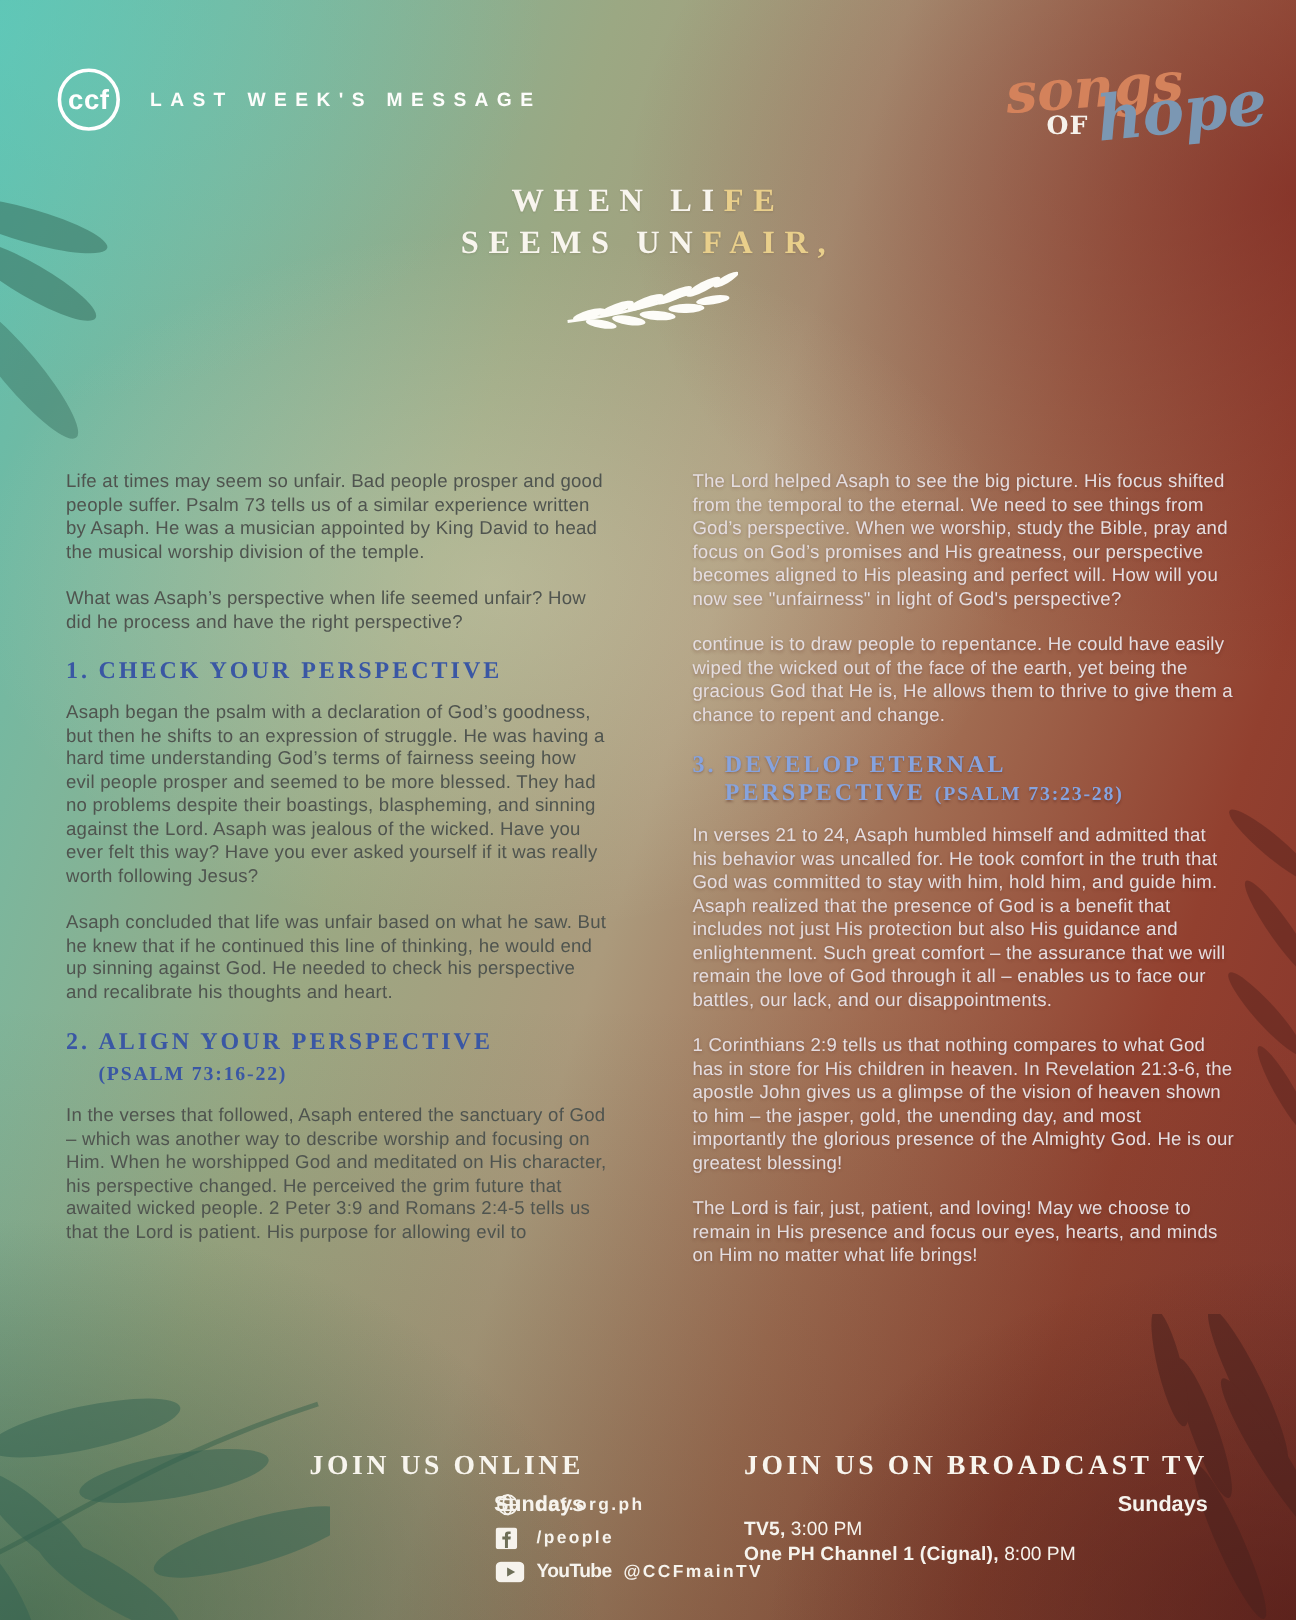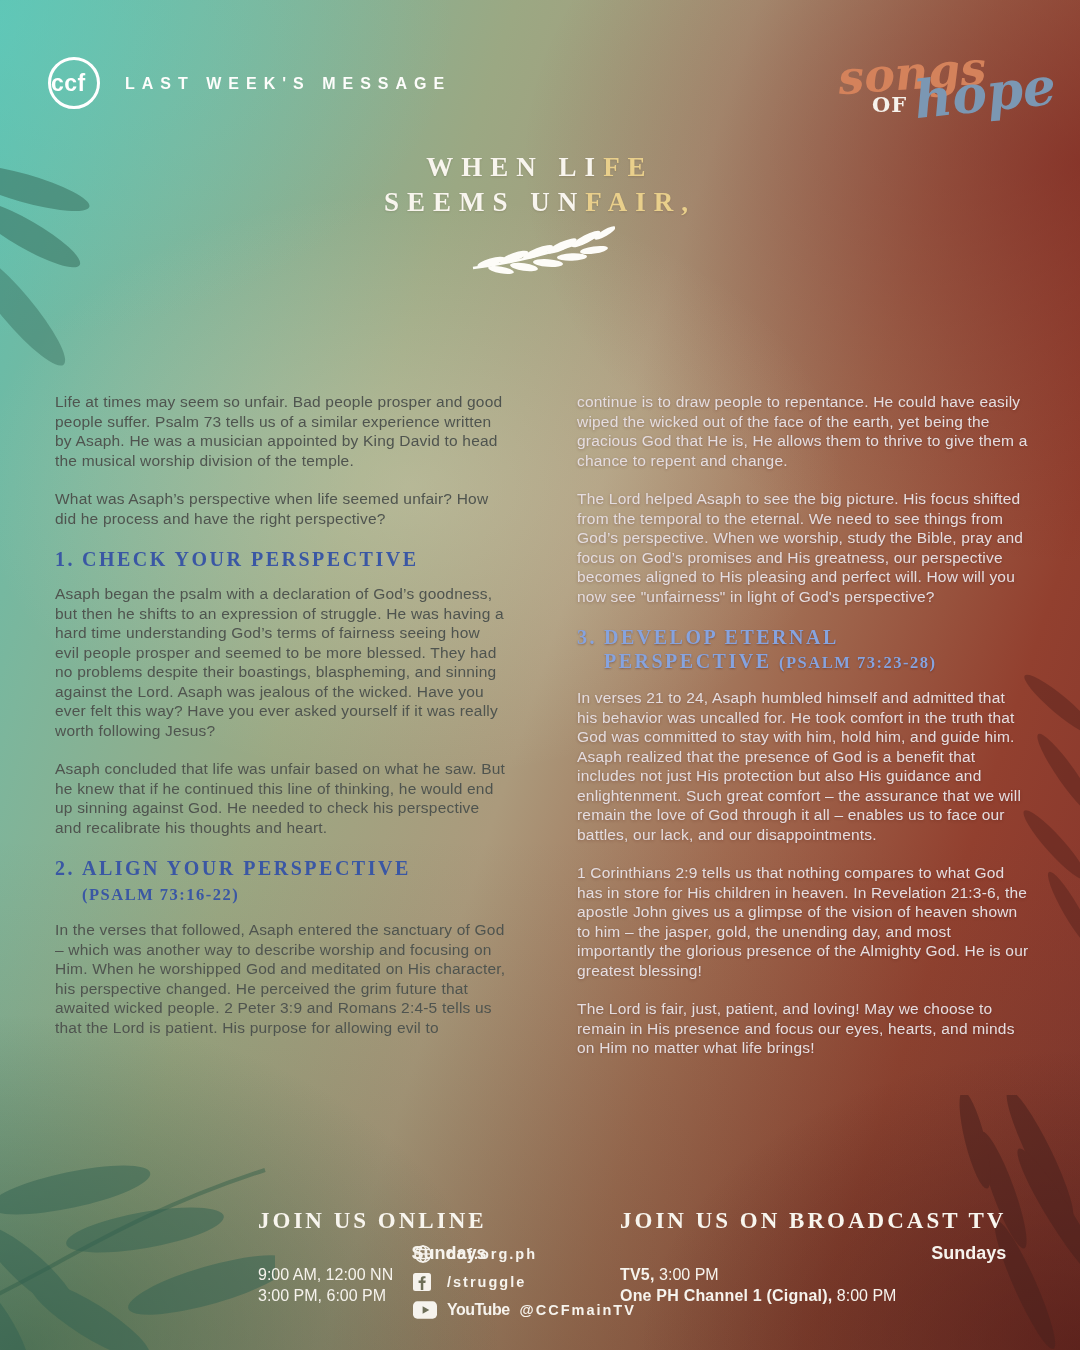--- a/index.html
+++ b/index.html
@@ -16,21 +16,21 @@
       linear-gradient(to bottom, rgba(60,72,48,0) 62%, rgba(60,72,48,0.22) 100%),
       linear-gradient(108deg, #5cc0b0 0%, #7cb69c 16%, #9ba883 34%, #ab9a7c 50%, #a06a50 66%, #92402f 82%, #83322b 100%);
   }
   .deco { position:absolute; pointer-events:none; }
 
   
   .hdr { position:absolute; top:0; left:0; width:100%; height:150px; }
   .ccf-logo {
     position:absolute; left:48px; top:57px; width:52px; height:52px;
     border:3px solid #fff; border-radius:50%;
-    display:flex; align-items:center; 
+    display:flex; align-items:center; justify-content:center;
     color:#fff; font-weight:bold; font-size:23px; letter-spacing:0.5px;
   }
   .msg-label {
     position:absolute; left:125px; top:75px; color:#fdfdfb;
     font-weight:bold; font-size:16px; letter-spacing:7px;
   }
   .brand { position:absolute; left:828px; top:40px; width:200px; height:105px;
            font-family:"DejaVu Serif", serif; font-style:italic; }
   .brand .songs { position:absolute; left:10px; top:6px; font-size:46px; font-weight:bold; color:#d4825b; transform:rotate(-4deg); }
   .brand .of    { position:absolute; left:44px; top:52px; font-size:21px; font-style:normal; font-weight:bold; color:#f6f2ec; letter-spacing:1px; }
@@ -173,40 +173,36 @@
     <p>Asaph concluded that life was unfair based on what he saw. But he knew that if he continued this line of thinking, he would end up sinning against God. He needed to check his perspective and recalibrate his thoughts and heart.</p>
     <div class="shead">
       <span class="num">2.</span>
       <span>ALIGN YOUR PERSPECTIVE</span>
       <span class="ref block">(PSALM 73:16-22)</span>
     </div>
     <p>In the verses that followed, Asaph entered the sanctuary of God – which was another way to describe worship and focusing on Him. When he worshipped God and meditated on His character, his perspective changed. He perceived the grim future that awaited wicked people. 2 Peter 3:9 and Romans 2:4-5 tells us that the Lord is patient. His purpose for allowing evil to</p>
   </div>
 
   <div class="col col-right">
+    <p>The Lord helped Asaph to see the big picture. His focus shifted from the temporal to the eternal.  We need to see things from God’s perspective. When we worship, study the Bible, pray and focus on God’s promises and His greatness, our perspective becomes aligned to His pleasing and perfect will. How will you now see "unfairness" in light of God's perspective?</p>
     <p>continue is to draw people to repentance. He could have easily wiped the wicked out of the face of the earth, yet being the gracious God that He is, He allows them to thrive to give them a chance to repent and change.</p>
-    <p>The Lord helped Asaph to see the big picture. His focus shifted from the temporal to the eternal.  We need to see things from God’s perspective. When we worship, study the Bible, pray and focus on God’s promises and His greatness, our perspective becomes aligned to His pleasing and perfect will. How will you now see "unfairness" in light of God's perspective?</p>
     <div class="shead" style="margin-top:18px;">
       <span class="num">3.</span>
       <span>DEVELOP ETERNAL PERSPECTIVE</span>
       <span class="ref">(PSALM 73:23-28)</span>
     </div>
     <p>In verses 21 to 24, Asaph humbled himself and admitted that his behavior was uncalled for. He took comfort in the truth that God was committed to stay with him, hold him, and guide him. Asaph realized that the presence of God is a benefit that includes not just His protection but also His guidance and enlightenment. Such great comfort – the assurance that we will remain the love of God through it all – enables us to face our battles, our lack, and our disappointments.</p>
     <p>1 Corinthians 2:9 tells us that nothing compares to what God has in store for His children in heaven. In Revelation 21:3-6, the apostle John gives us a glimpse of the vision of heaven shown to him – the jasper, gold, the unending day, and most importantly the glorious presence of the Almighty God. He is our greatest blessing!</p>
     <p>The Lord is fair, just, patient, and loving! May we choose to remain in His presence and focus our eyes, hearts, and minds on Him no matter what life brings!</p>
   </div>
 
   <div class="foot">
     <div class="f-online">
       <div class="f-head">JOIN US ONLINE</div>
       <div class="f-day">Sundays</div>
-      <div class="f-times">
-        <div>9:00 AM, 12:00 NN</div>
-        <div>3:00 PM, 6:00 PM</div>
-      </div>
       <div class="f-links">
         <div class="f-link">
           <span class="ic">
             <svg width="20" height="20" viewBox="0 0 20 20">
                 <g stroke="#f6f3ed" stroke-width="1.4" fill="none">
                   <circle cx="10" cy="10" r="8"></circle>
                   <ellipse cx="10" cy="10" rx="3.6" ry="8"></ellipse>
                   <line x1="2" y1="10" x2="18" y2="10"></line>
                   <line x1="3.2" y1="5.5" x2="16.8" y2="5.5"></line>
                   <line x1="3.2" y1="14.5" x2="16.8" y2="14.5"></line>
@@ -215,21 +211,21 @@
           </span>
           <span class="txt">ccf.org.ph</span>
         </div>
         <div class="f-link">
           <span class="ic">
             <svg width="18" height="18" viewBox="0 0 18 18">
                 <rect x="0" y="0" width="18" height="18" rx="2.5" fill="#f6f3ed"></rect>
                 <path d="M12.5 3.2 h-2.1 c-1.6 0 -2.6 1.0 -2.6 2.7 v1.6 H5.6 v2.4 h2.2 V17 h2.5 V9.9 h2.1 l0.3-2.4 h-2.4 V6.2 c0-0.6 0.3-0.9 0.9-0.9 h1.3 z" fill="#6e6f58"></path>
               </svg>
           </span>
-          <span class="txt">/struggle</span>
+          <span class="txt">/people</span>
         </div>
         <div class="f-link">
           <span class="ic">
             <svg width="25" height="18" viewBox="0 0 25 18">
                 <rect x="0" y="0" width="25" height="18" rx="4.5" fill="#f6f3ed"></rect>
                 <polygon points="10,5 17,9 10,13" fill="#6e6f58"></polygon>
               </svg>
           </span>
           <span class="yt-word">YouTube</span>
           <span class="txt">@CCFmainTV</span>

